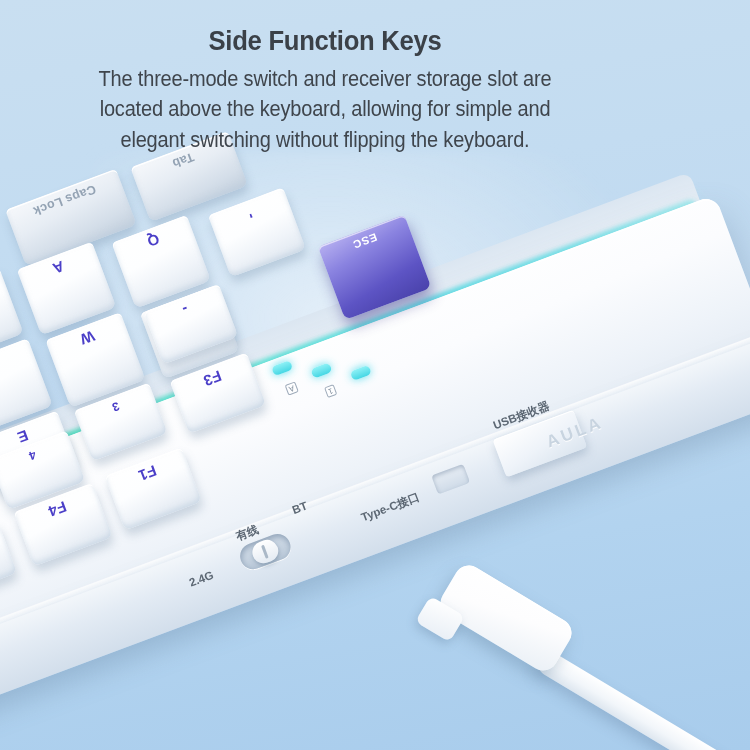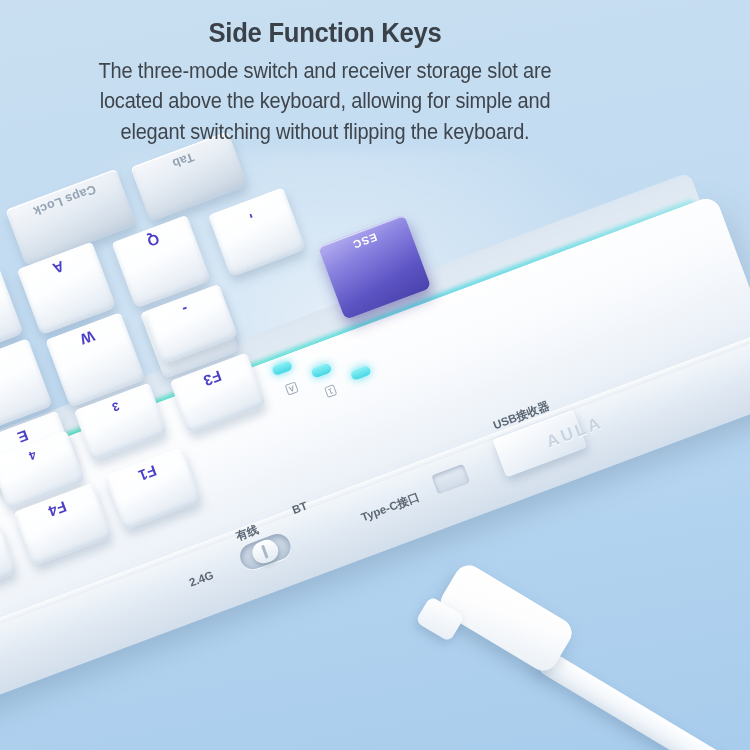--- a/index.html
+++ b/index.html
@@ -5,21 +5,21 @@
   html,body{margin:0;padding:0;}
   body{
     width:750px;height:750px;overflow:hidden;
     font-family:"Liberation Sans",sans-serif;
     background:#c3dbf0;
   }
   #stage{position:relative;width:750px;height:750px;overflow:hidden;
     background:linear-gradient(170deg,#c9dff1 0%,#c3dcf1 28%,#bfd9f0 50%,#b2d3ef 72%,#a8ccec 100%);}
 
   
-  .header{position:absolute;left:0;top:0;width:650px;z-index:40;text-align:center;padding-top:18px;}
+  .header{position:absolute;left:0;top:0;width:650px;z-index:40;text-align:center;padding-top:26px;}
   .title{font-size:27px;font-weight:bold;color:#3b4148;letter-spacing:-.3px;
          font-family:"Liberation Sans",sans-serif;line-height:1.15;transform:scaleX(.95);}
   .subtitle{margin-top:7px;font-size:21.5px;color:#3f454c;line-height:1.41;
             transform:scaleX(.93);letter-spacing:-.2px;}
   .subtitle span{display:block;}
 
   
   .scene{position:absolute;left:0;top:0;width:750px;height:750px;z-index:5;}
 
   

